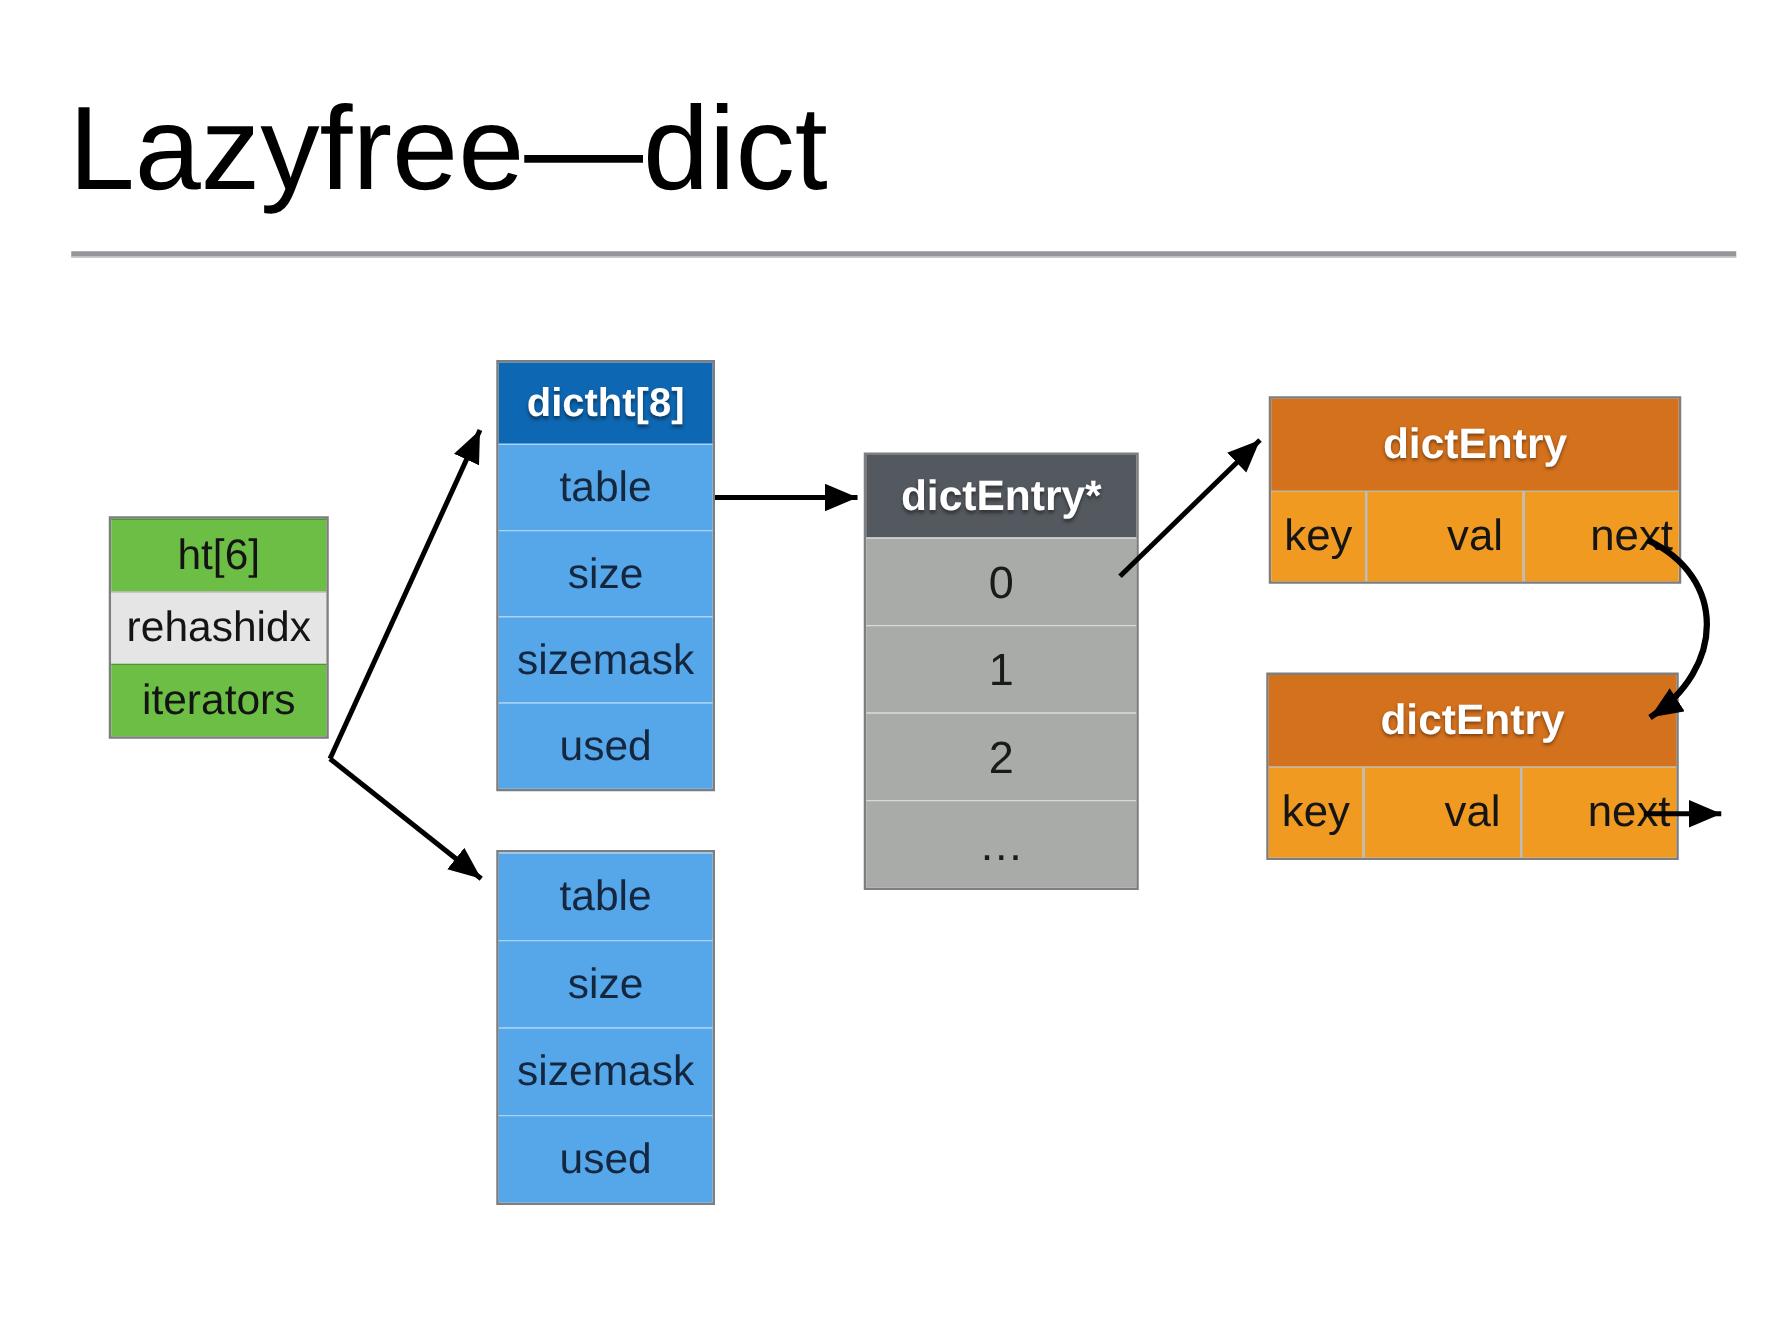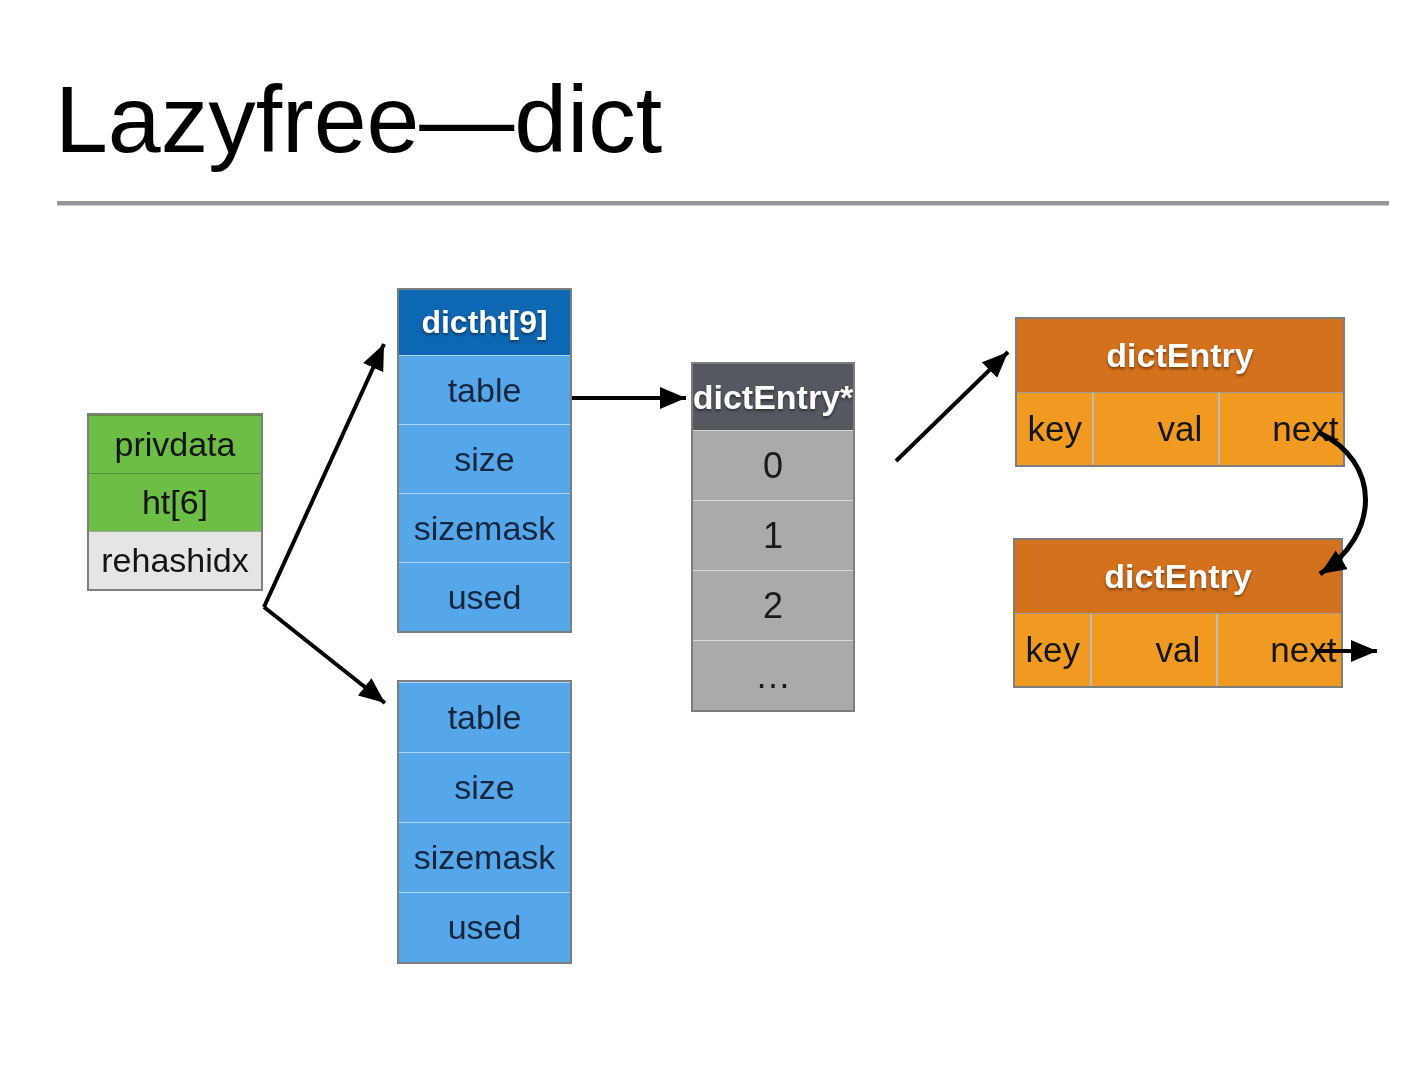--- a/index.html
+++ b/index.html
@@ -40,21 +40,21 @@
   .t-dict .hdr { height:57px; font-size:33px; }
   .t-dict .row { height:57px; font-size:34px; color:#141414; border-top:1px solid rgba(40,60,30,0.35); }
   
   .t-ht0 { left:397px; top:288px; width:175px; }
   .t-ht0 .hdr { height:65px; font-size:32px; }
   .t-ht0 .row { height:68px; font-size:34px; color:#14273f; border-top:1px solid rgba(255,255,255,0.5); }
   .t-ht1 { left:397px; top:680px; width:175px; }
   .t-ht1 .hdr { height:68px; font-size:32px; }
   .t-ht1 .row { height:69px; font-size:34px; color:#14273f; border-top:1px solid rgba(255,255,255,0.5); }
   
-  .t-bucket { left:691px; top:362px; width:164px; }
+  .t-bucket { left:691px; top:362px; width:220px; }
   .t-bucket .hdr { height:66px; font-size:34px; }
   .t-bucket .row { height:69px; font-size:36px; color:#1a1a1a; border-top:1px solid rgba(255,255,255,0.55); }
   
   .t-entry { width:330px; }
   .t-entry-top { left:1015px; top:317px; }
   .t-entry-bot { left:1013px; top:538px; }
   .t-entry .hdr { height:73px; font-size:34px; }
   .t-entry .cells { display:flex; border-top:1px solid #9e9e9e; }
   .t-entry .cell {
     flex:1; height:72px; display:flex; align-items:center; justify-content:center;
@@ -63,27 +63,27 @@
   .t-entry .cell + .cell { border-left:2px solid #bdbdbd;padding-left:48px; }
   svg.arrows { position:absolute; left:0; top:0; pointer-events:none; }
 </style>
 </head>
 <body>
 
 <div class="title">Lazyfree—dict</div>
 <div class="divider" style="background-color: rgb(150, 150, 154);"></div>
 
 <div class="tbl t-dict">
-  <div class="row" style="background-color: rgb(108, 190, 69);">privdata</div>
   <div class="row" style="background-color: rgb(108, 190, 69);">ht[6]</div>
   <div class="row" style="background-color: #e5e5e5;">rehashidx</div>
+  <div class="row" style="background-color: rgb(108, 190, 69);">iterators</div>
 </div>
 
 <div class="tbl t-ht0">
-  <div class="hdr" style="background-color: rgb(14, 103, 178);">dictht[9]</div>
+  <div class="hdr" style="background-color: rgb(14, 103, 178);">dictht[8]</div>
   <div class="row" style="background-color: rgb(85, 167, 233);">table</div>
   <div class="row" style="background-color: rgb(85, 167, 233);">size</div>
   <div class="row" style="background-color: rgb(85, 167, 233);">sizemask</div>
   <div class="row" style="background-color: rgb(85, 167, 233);">used</div>
 </div>
 
 <div class="tbl t-ht1">
   <div class="row" style="background-color: rgb(85, 167, 233);">table</div>
   <div class="row" style="background-color: rgb(85, 167, 233);">size</div>
   <div class="row" style="background-color: rgb(85, 167, 233);">sizemask</div>

